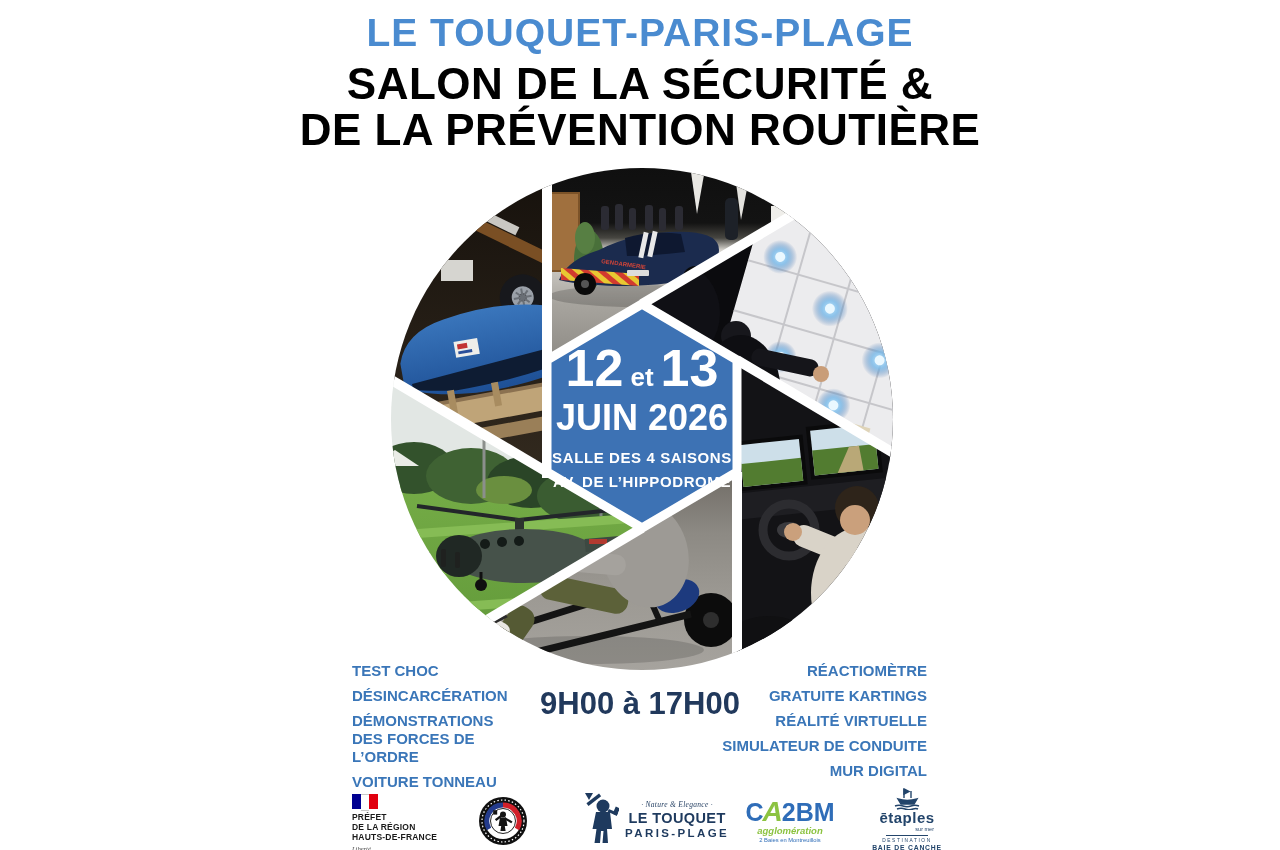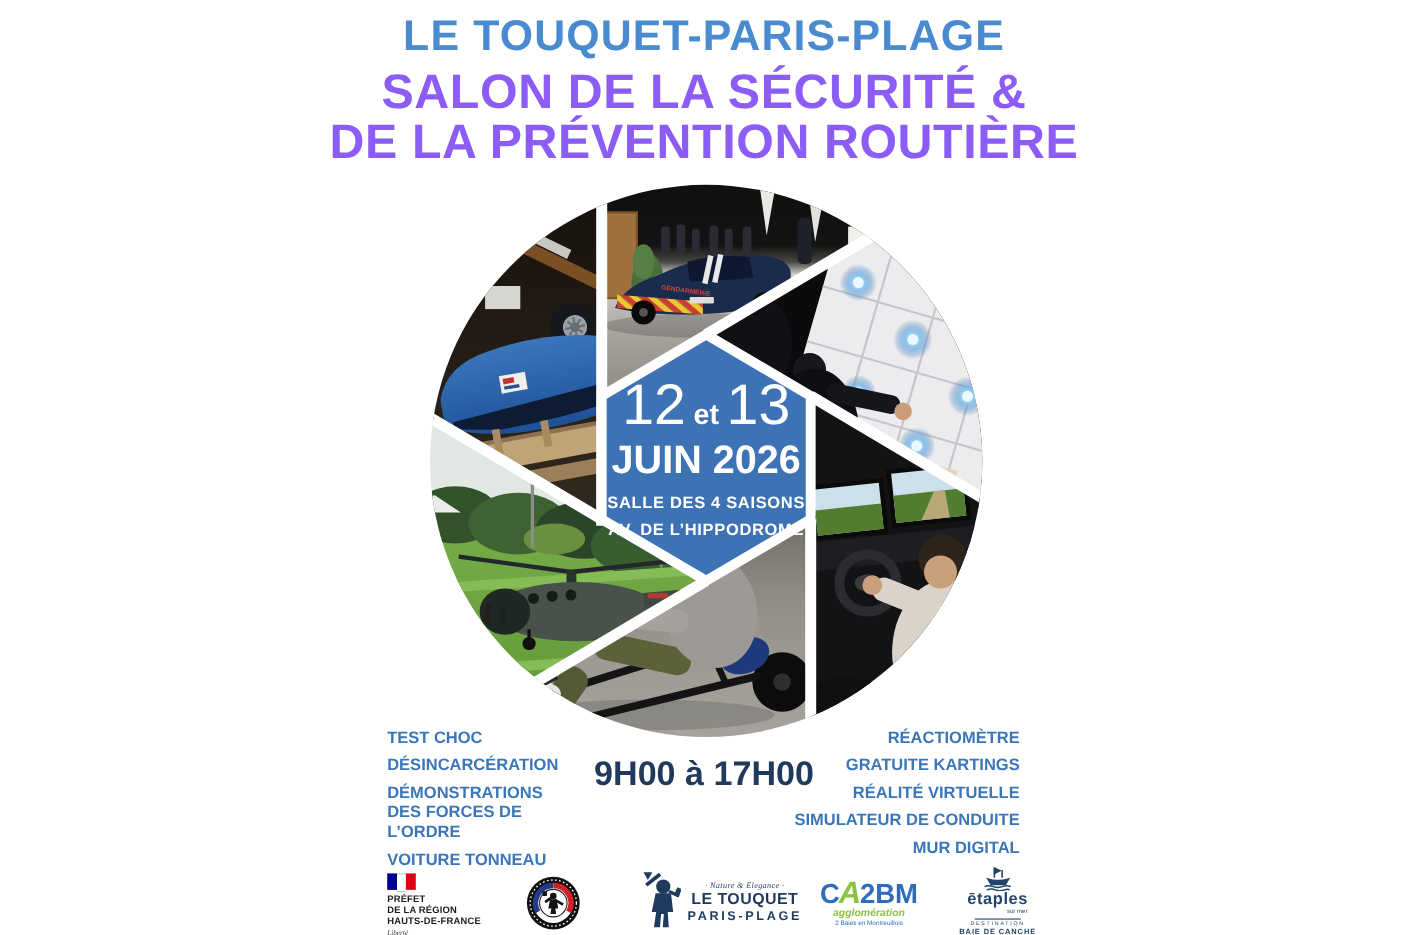--- a/index.html
+++ b/index.html
@@ -1,28 +1,28 @@
 <!DOCTYPE html>
 <html><head>
 <meta charset="utf-8">
 <style>
   html,body{margin:0;padding:0;background:#ffffff;}
   .canvas{position:relative;width:1280px;height:850px;background:#ffffff;overflow:hidden;
           font-family:"Liberation Sans",sans-serif;}
   
   .title-block{position:absolute;left:0;top:12px;width:1280px;text-align:center;}
   .title-main{font-size:39px;font-weight:bold;color:#4a8bd0;letter-spacing:1px;line-height:1.1;}
-  .title-sub{font-size:44px;font-weight:bold;color:#8b5cf6;letter-spacing:0.5px;line-height:1.04;margin-top:6px;}
+  .title-sub{font-size:44px;font-weight:bold;color:#000000;letter-spacing:0.5px;line-height:1.04;margin-top:6px;}
   
   .collage{position:absolute;left:389px;top:168px;width:506px;height:502px;}
   
   .hex-text{position:absolute;left:527px;top:316px;width:230px;height:200px;display:flex;
             flex-direction:column;align-items:center;justify-content:center;color:#ffffff;text-align:center;}
   .date-row{display:flex;align-items:baseline;gap:7px;}
-  .date-day{font-size:52px;font-weight:normal;line-height:1;}
+  .date-day{font-size:52px;font-weight:bold;line-height:1;}
   .date-et{font-size:26px;font-weight:bold;line-height:1;}
   .date-month{font-size:36px;font-weight:bold;line-height:1.05;margin-top:5px;}
   .venue{font-size:15px;font-weight:bold;letter-spacing:0.6px;margin-top:12px;}
   .address{font-size:15px;font-weight:bold;letter-spacing:0.6px;margin-top:7px;}
   
   .list-left{position:absolute;left:352px;top:662px;width:168px;color:#3a76b8;
              font-size:15px;font-weight:bold;line-height:1.2;}
   .list-right{position:absolute;left:705px;top:662px;width:222px;color:#3a76b8;text-align:right;
               font-size:15px;font-weight:bold;line-height:1.2;}
   .list-item{margin-bottom:7px;}

